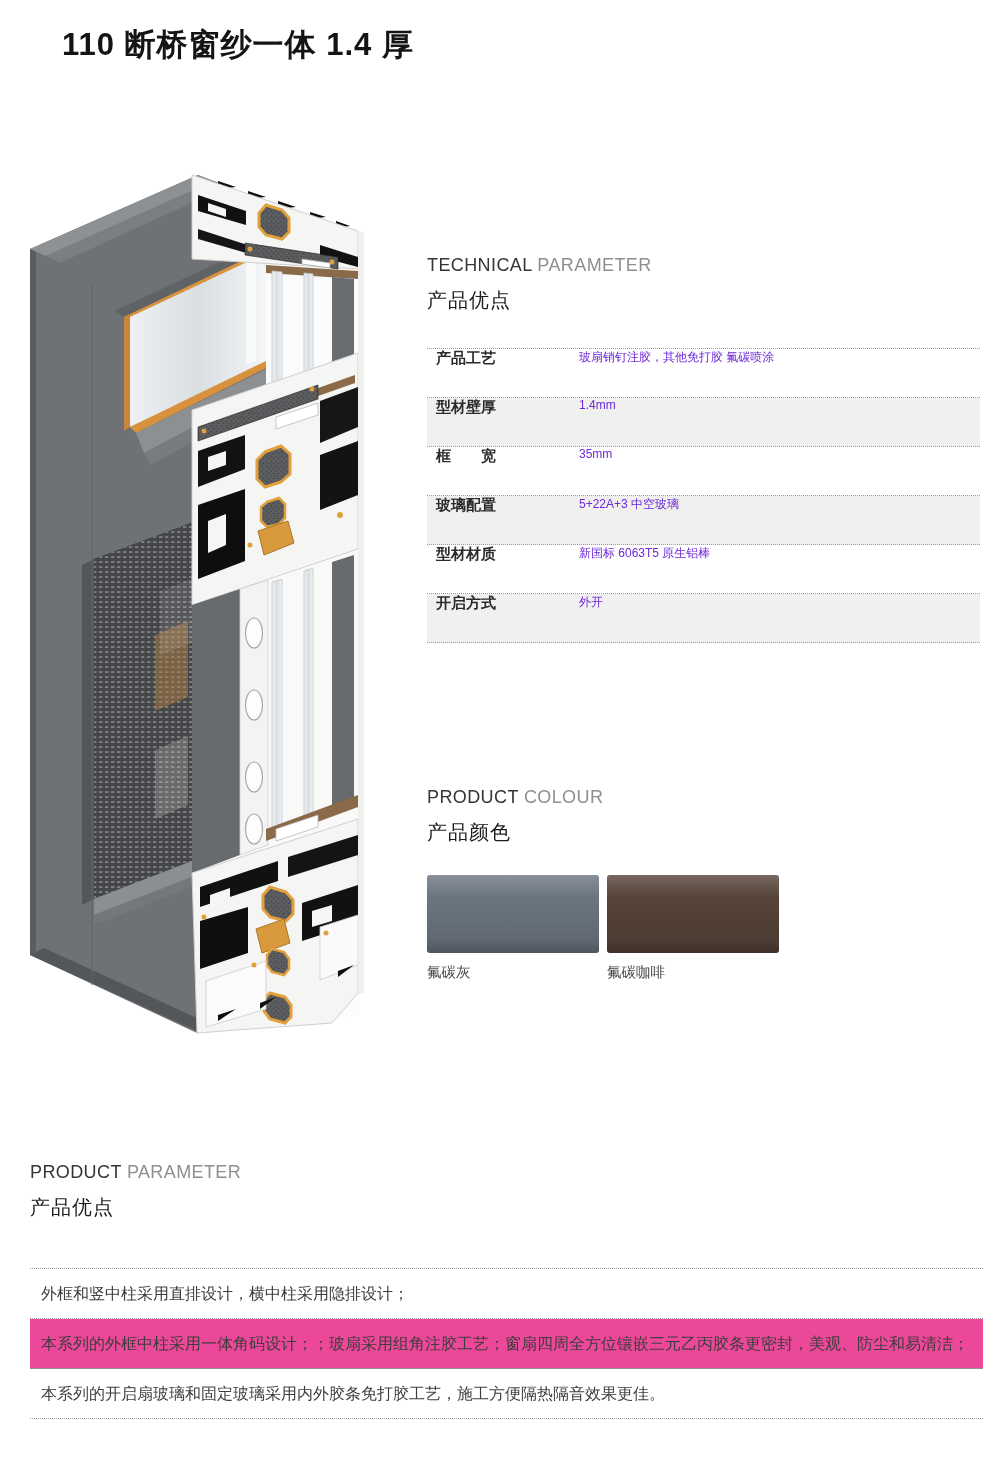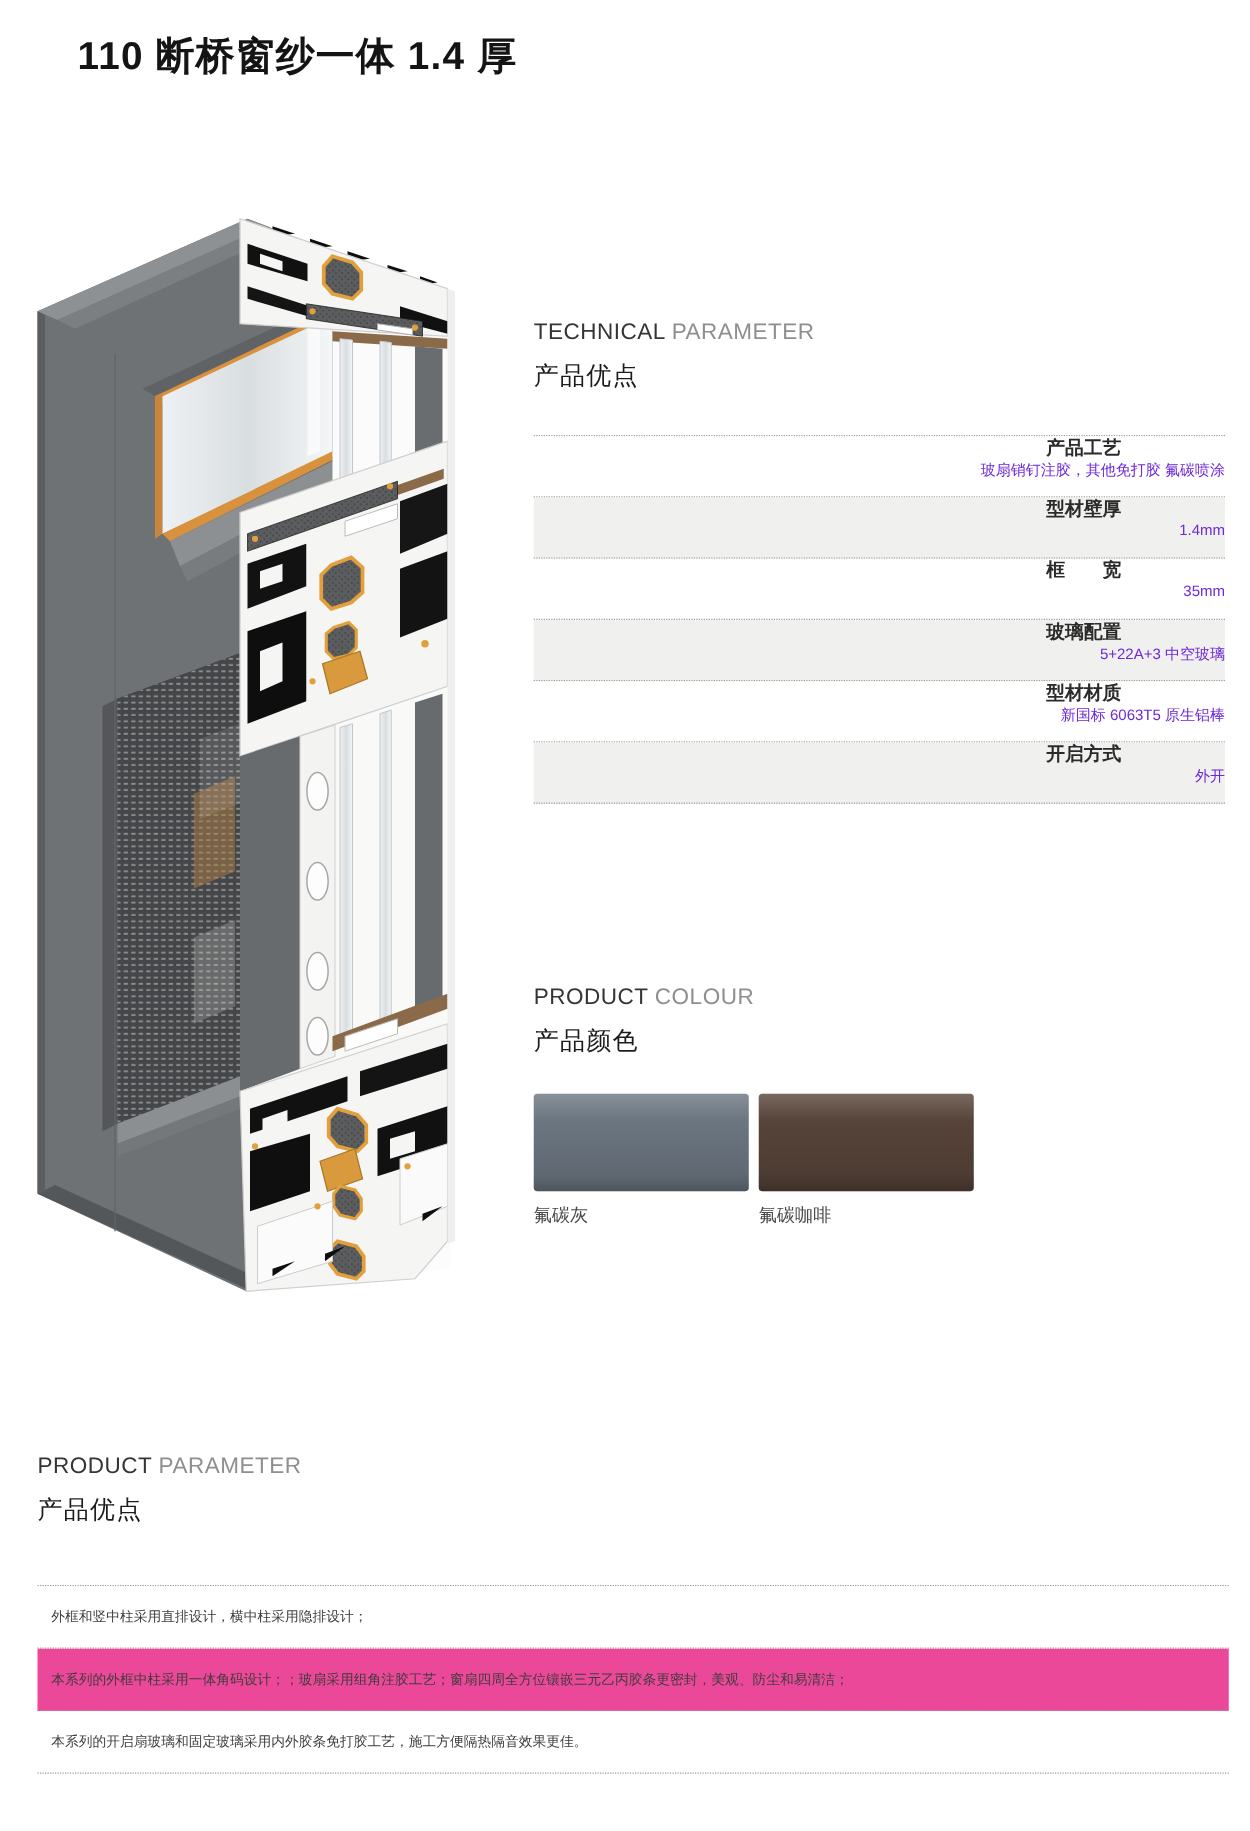--- a/index.html
+++ b/index.html
@@ -14,42 +14,42 @@
   }
   .render-wrap { position:absolute; left:20px; top:165px; width:390px; height:880px; }
 
   .sec-en { font-size:18px; letter-spacing:.4px; color:#353535; font-weight:500; }
   .sec-en .light { color:#8f8f8f; font-weight:400; }
   .sec-cn { font-size:20px; color:#1c1c1c; font-weight:500; margin-top:11px; letter-spacing:1px; }
 
   
   .tech { position:absolute; left:427px; top:255px; width:553px; }
   .tech-table { margin-top:34px; border-top:1px dotted #9e9e9e; }
-  .tech-row { display:flex; align-items:flex-end; height:49px; border-bottom:1px dotted #9e9e9e; background:#fff;flex-direction:column; }
+  .tech-row { display:flex; align-items:flex-start; height:49px; border-bottom:1px dotted #9e9e9e; background:#fff; }
   .tech-row:nth-child(even) { background:#f0f0ee; }
   .tech-label { width:152px; padding-left:9px; font-size:15px; font-weight:700; color:#2b2b2b; white-space:pre; }
   .tech-value { flex:1; font-size:12px; color:#6d28d9; }
 
   
   .colour { position:absolute; left:427px; top:787px; width:553px; }
   .swatch-row { position:absolute; top:88px; left:0; display:flex; gap:8px; }
   .swatch-item { width:172px; }
   .swatch {
     position:relative; width:172px; height:78px; border-radius:3px;
   }
   .swatch::after {
     content:""; position:absolute; inset:0; border-radius:3px;
     background:linear-gradient(180deg, rgba(255,255,255,.20), rgba(255,255,255,0) 28%, rgba(0,0,0,.10) 82%, rgba(0,0,0,.28));
   }
   .swatch-name { margin-top:10px; font-size:14.5px; color:#4a4a4a; }
 
   
   .features { position:absolute; left:30px; top:1162px; width:953px; }
   .feature-list { position:absolute; top:106px; left:0; width:953px; border-top:1px dotted #9e9e9e; }
-  .feature-item { height:50px; line-height:50px; padding-left:11px; font-size:11px; color:#3d3d3d; border-bottom:1px dotted #9e9e9e; background:#fff; white-space:nowrap; }
+  .feature-item { height:50px; line-height:50px; padding-left:11px; font-size:16px; color:#3d3d3d; border-bottom:1px dotted #9e9e9e; background:#fff; white-space:nowrap; }
   .feature-item:nth-child(2) { background:#ec4899; }
 </style>
 </head>
 <body>
 
 <div class="page">
 
   <div class="title">110 断桥窗纱一体 1.4 厚</div>
 
   <div class="render-wrap">

